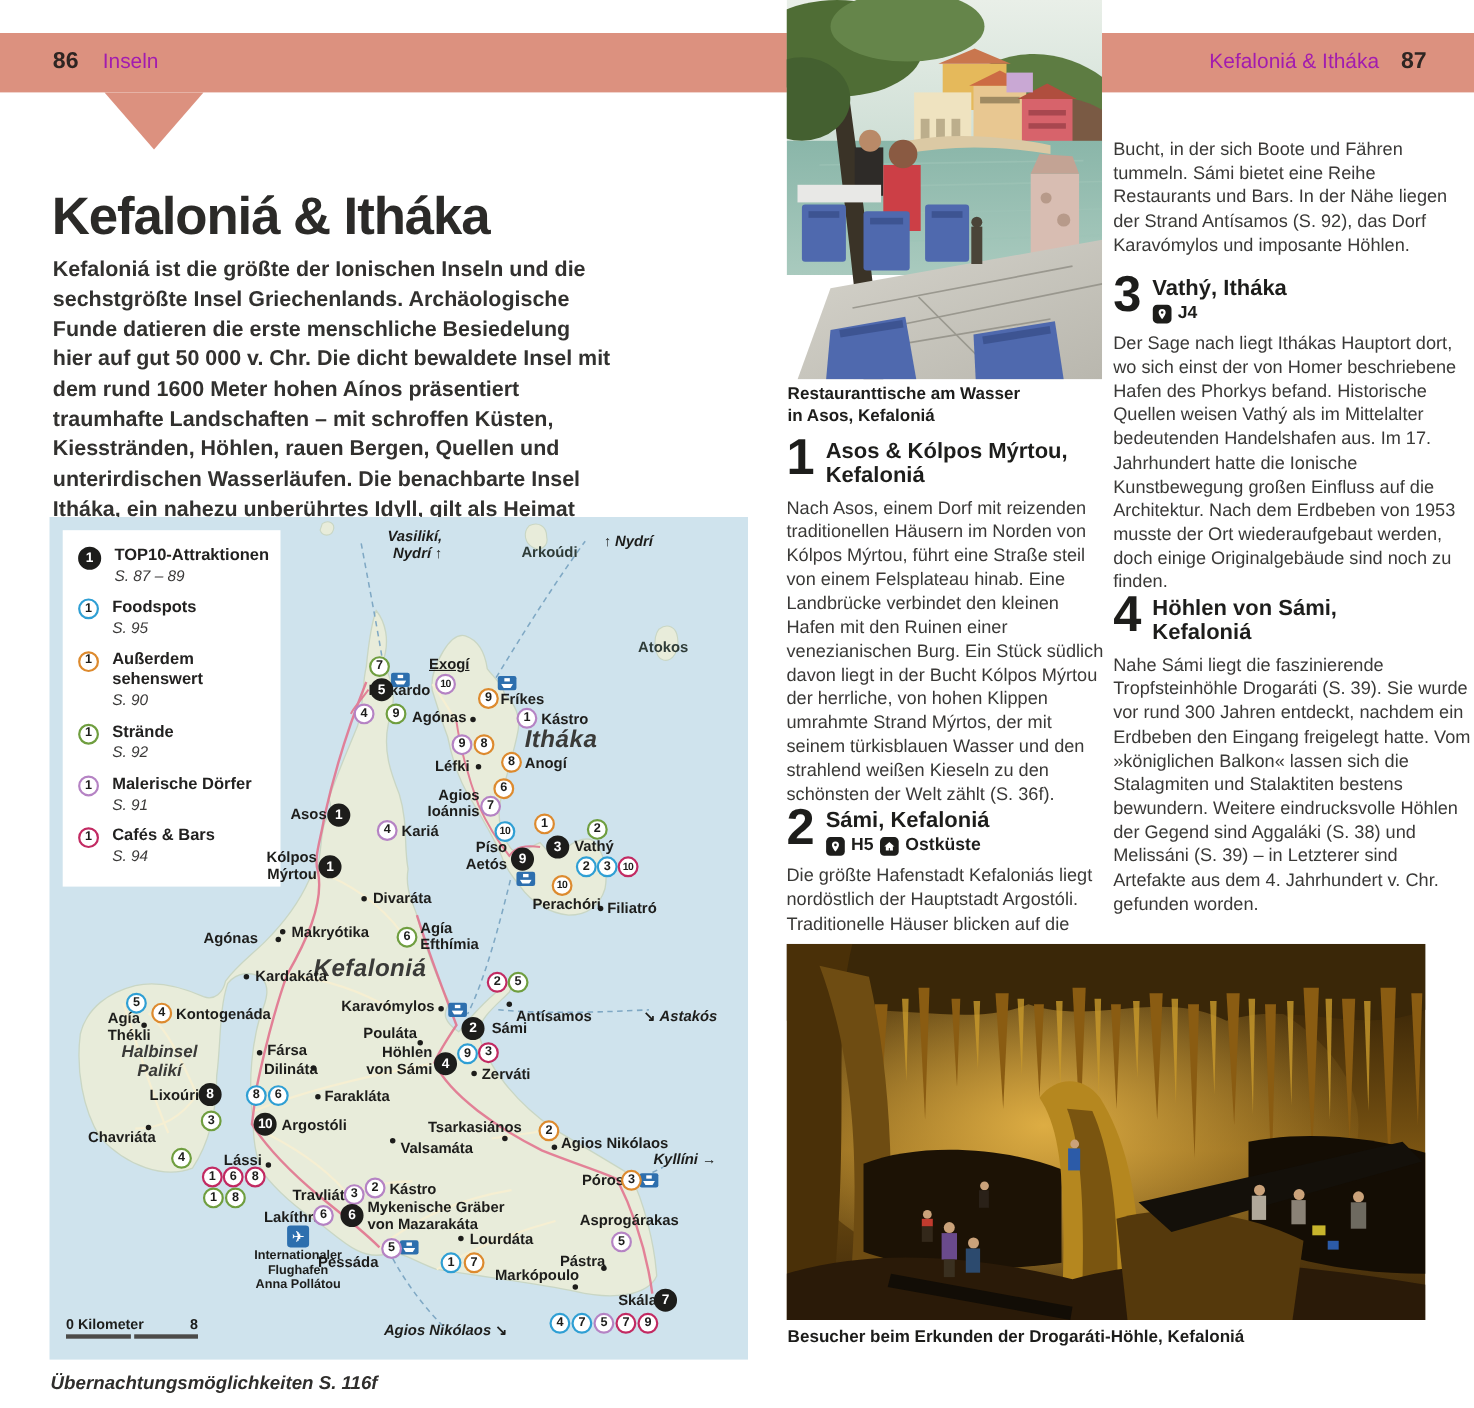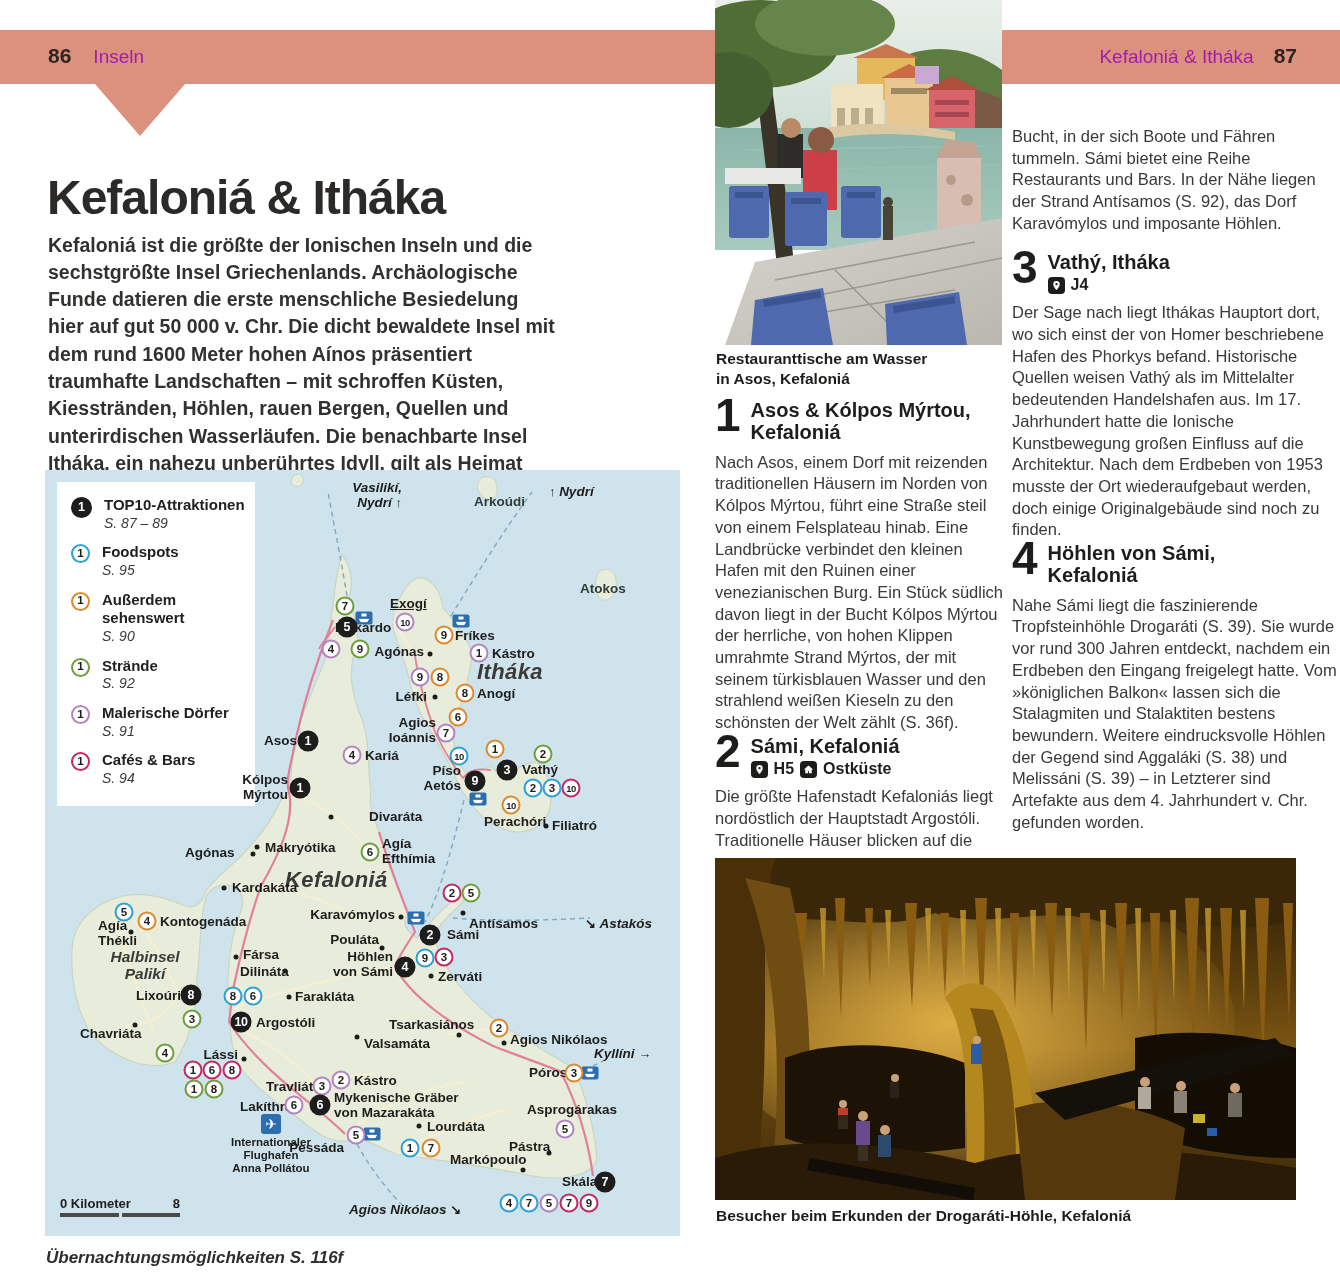--- a/index.html
+++ b/index.html
@@ -199,21 +199,21 @@
 Ioánnis</span>
       <span class="lb r" style="left: 404px; top: 293px;">Píso
 Aetós</span>
       <span class="lb" style="left: 465px; top: 292px;">Vathý</span>
       <span class="lb" style="left: 427px; top: 344px;">Perachóri</span>
       <span class="lb" style="left: 495px; top: 348px;">Filiatró</span>
       <span class="lb r" style="left: 240px; top: 263px;">Asos</span>
       <span class="lb" style="left: 308px; top: 278px;">Kariá</span>
       <span class="lb r" style="left: 231px; top: 302px;">Kólpos
 Mýrtou</span>
-      <span class="lb" style="left: 282px; top: 339px; margin-left: 30px;">Divaráta</span>
+      <span class="lb" style="left: 282px; top: 339px;">Divaráta</span>
       <span class="lb" style="left: 128px; top: 375px;">Agónas</span>
       <span class="lb" style="left: 208px; top: 370px;">Makryótika</span>
       <span class="lb" style="left: 325px; top: 366px;">Agía
 Efthímia</span>
       <span class="lb" style="left: 175px; top: 410px;">Kardakáta</span>
       <span class="lb r" style="left: 338px; top: 437px;">Karavómylos</span>
       <span class="lb" style="left: 412px; top: 446px;">Antísamos</span>
       <span class="lb" style="left: 390px; top: 457px;">Sámi</span>
       <span class="lb r" style="left: 322px; top: 462px;">Pouláta</span>
       <span class="lb r" style="left: 336px; top: 479px;">Höhlen

